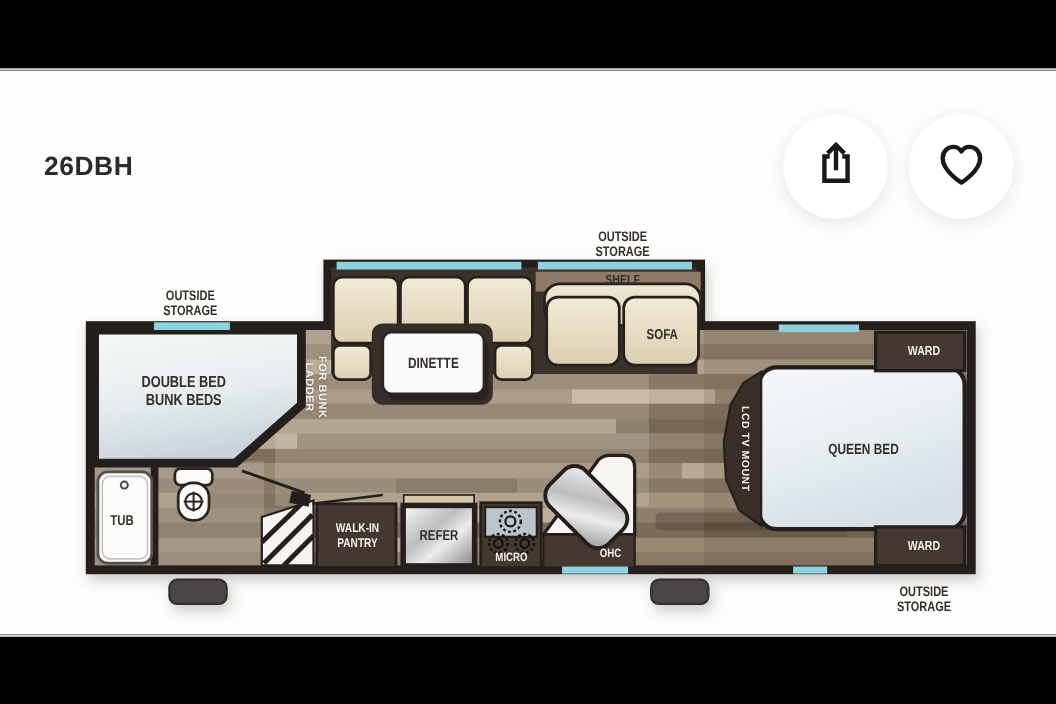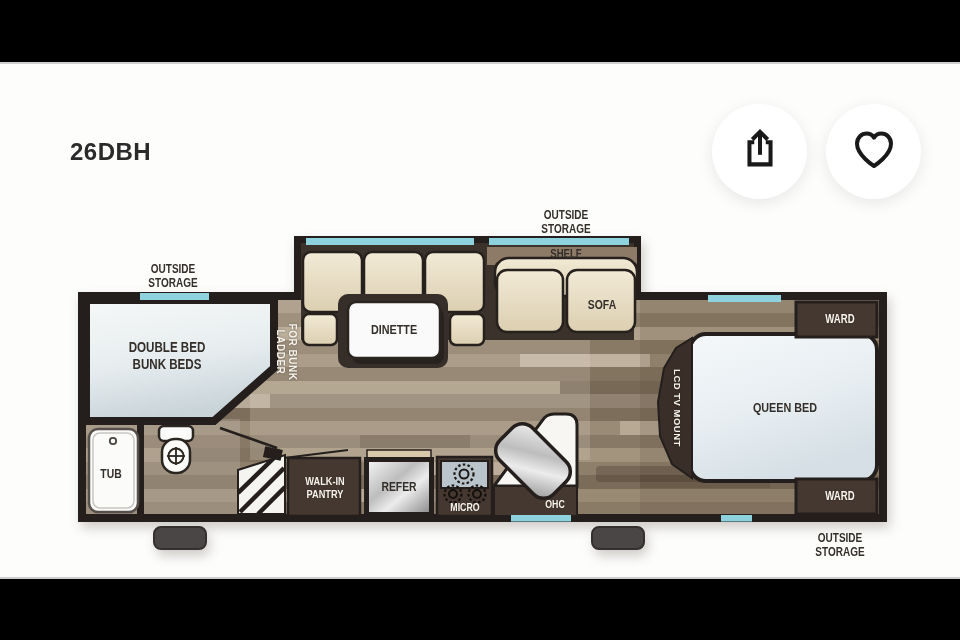--- a/index.html
+++ b/index.html
@@ -3,21 +3,21 @@
 <meta charset="utf-8">
 <style>
   html,body{margin:0;padding:0;background:#000;}
   .stage{position:relative;width:960px;height:640px;overflow:hidden;background:#000;
          font-family:"Liberation Sans", sans-serif;}
   .letterbox{position:absolute;left:0;width:960px;background:#000;}
   .letterbox.top{top:0;height:62px;border-bottom:2px solid #cfcfcf;}
   .letterbox.bottom{top:577px;height:63px;border-top:2px solid #cfcfcf;}
   .canvas{position:absolute;left:0;top:64px;width:960px;height:513px;background:#fdfdfc;}
   .model-code{position:absolute;left:40px;top:138px;font-size:24px;font-weight:600;
-              color:#2b2b2b;letter-spacing:0.5px;margin-left:30px;}
+              color:#2b2b2b;letter-spacing:0.5px;}
   .circle-btn{position:absolute;top:104px;width:95px;height:95px;border-radius:50%;
               background:#fff;border:none;box-shadow:0 4px 16px rgba(0,0,0,0.09);
               display:flex;align-items:center;justify-content:center;cursor:pointer;padding:0;}
   .circle-btn.share{left:712px;}
   .circle-btn.fav{left:826px;}
   .plan{position:absolute;left:0;top:0;width:960px;height:640px;}
   .plan svg{position:absolute;left:0;top:0;
             filter:drop-shadow(3px 6px 6px rgba(40,30,20,0.22));}
   .lbl{position:absolute;transform:translate(-50%,-50%) scaleX(0.8);transform-origin:center;
        font-weight:700;color:#332e29;white-space:nowrap;text-align:center;line-height:1.14;}

